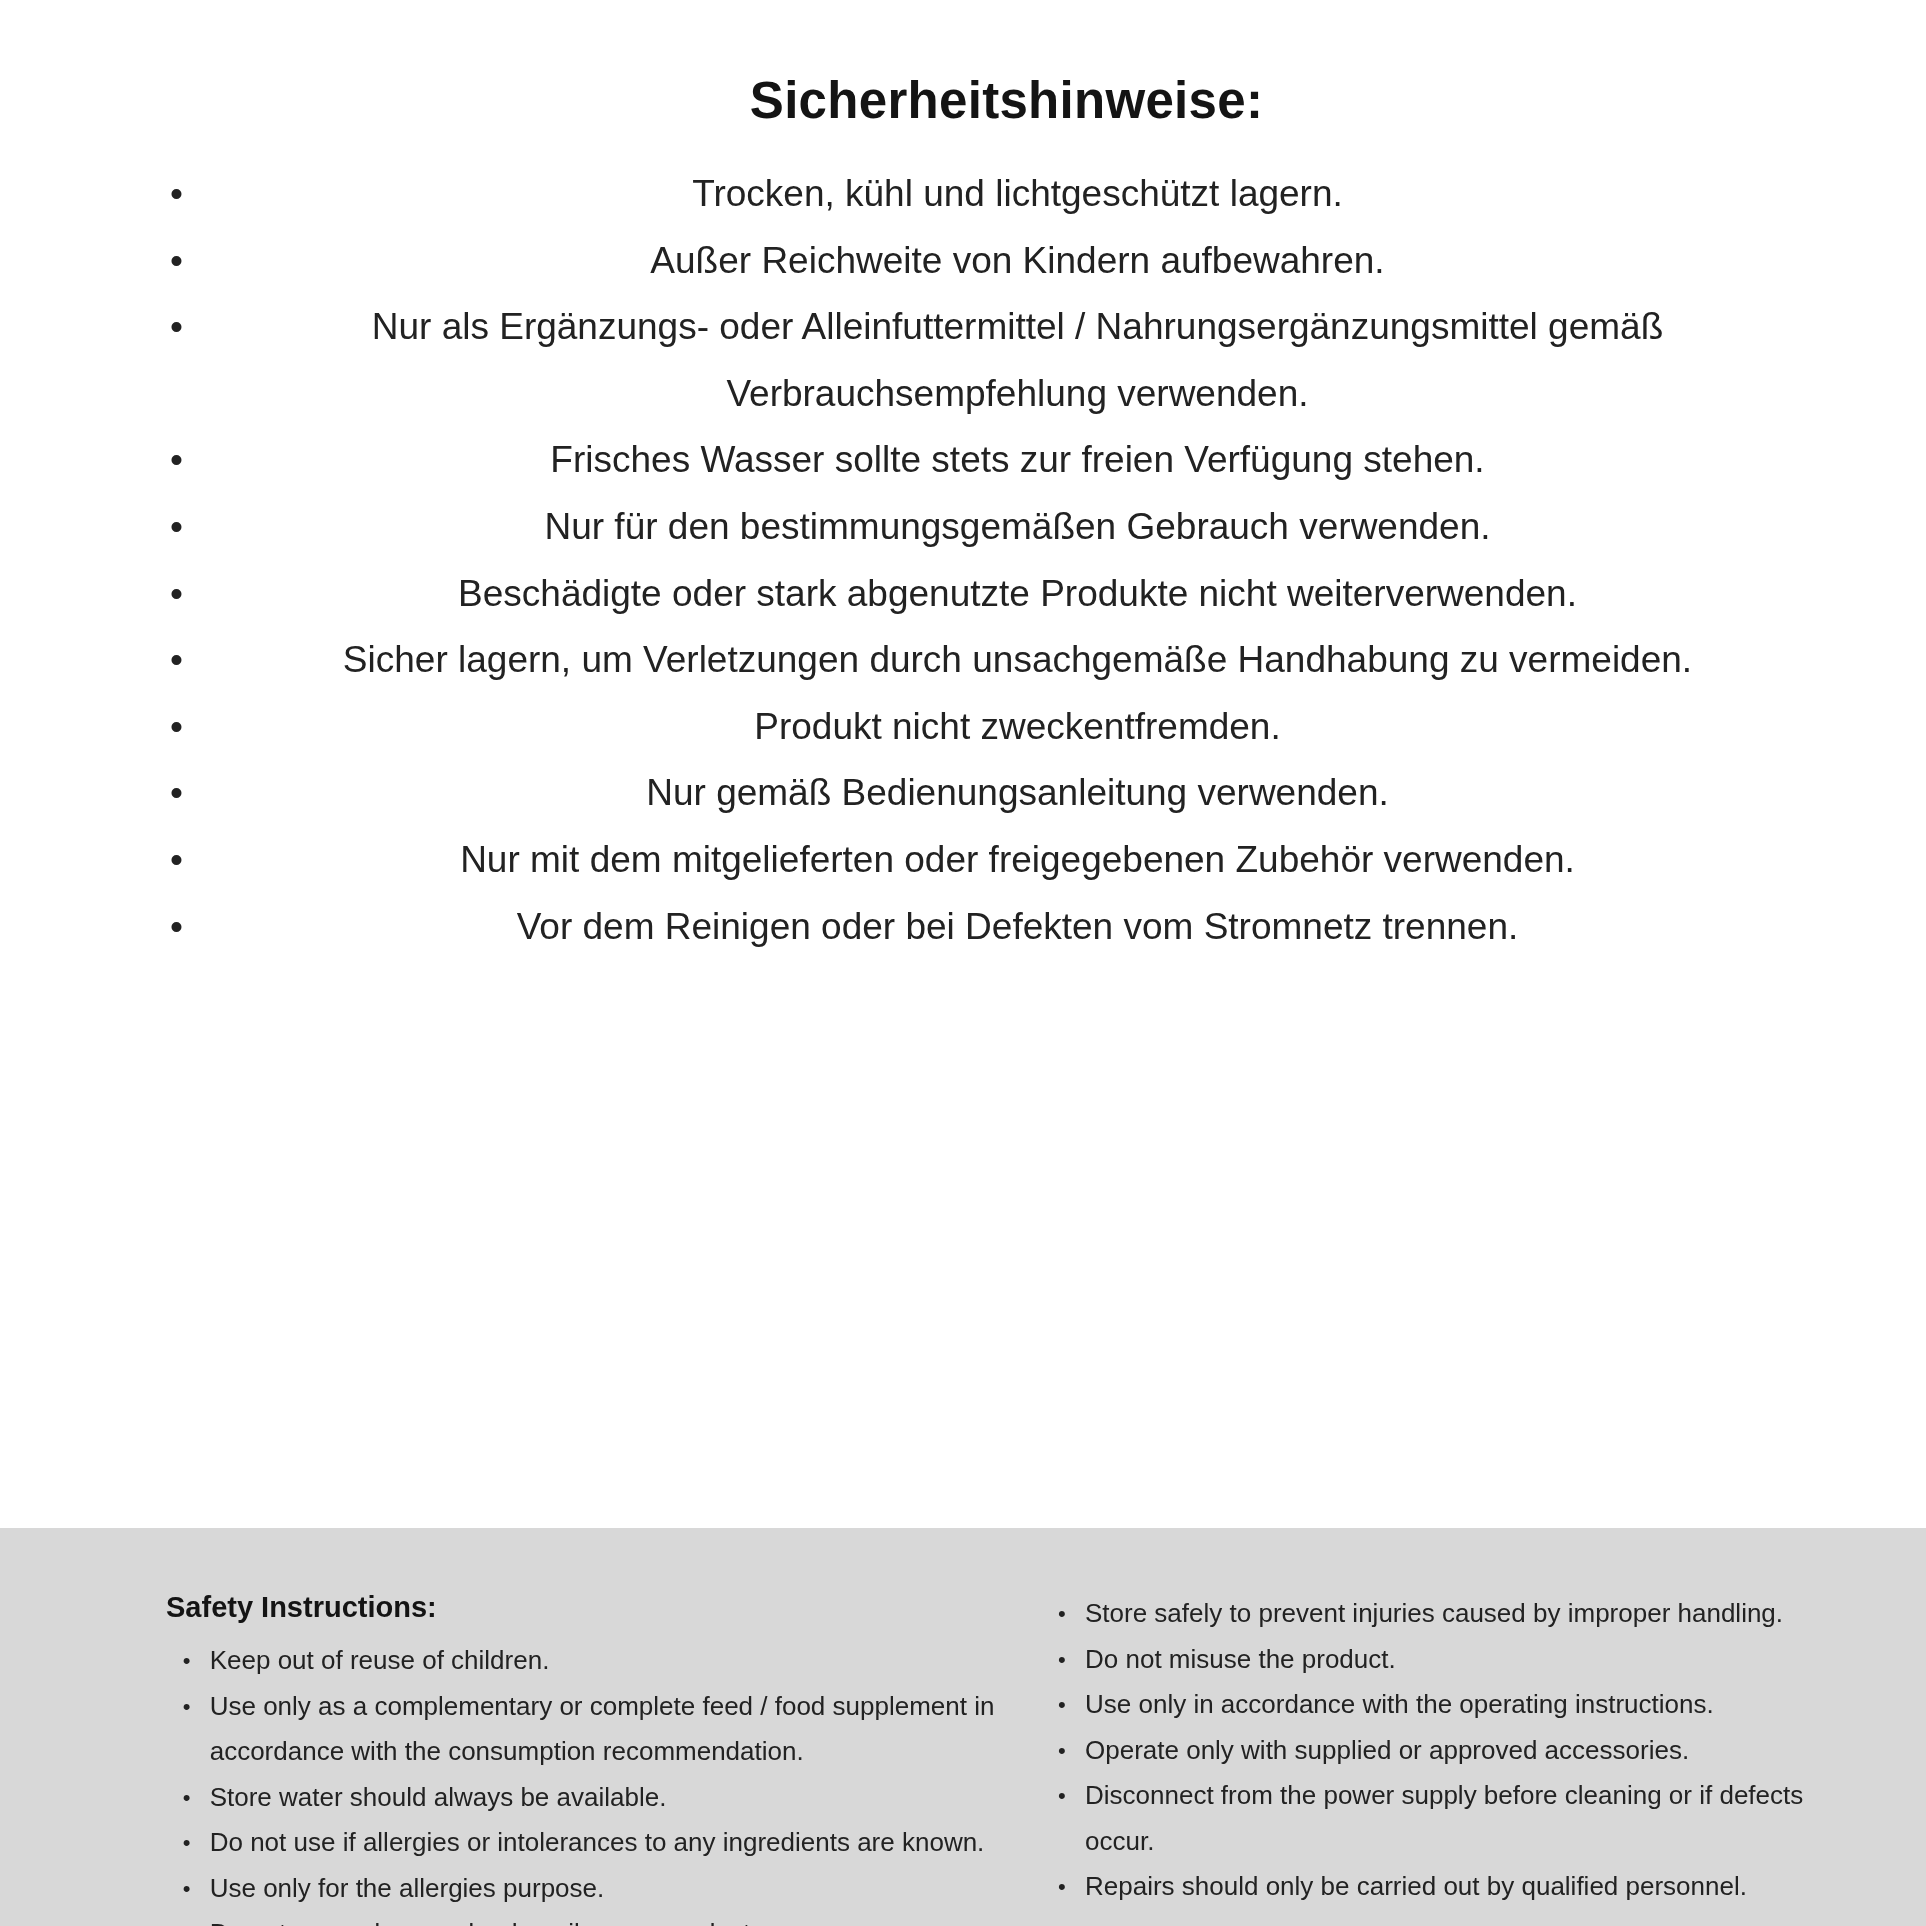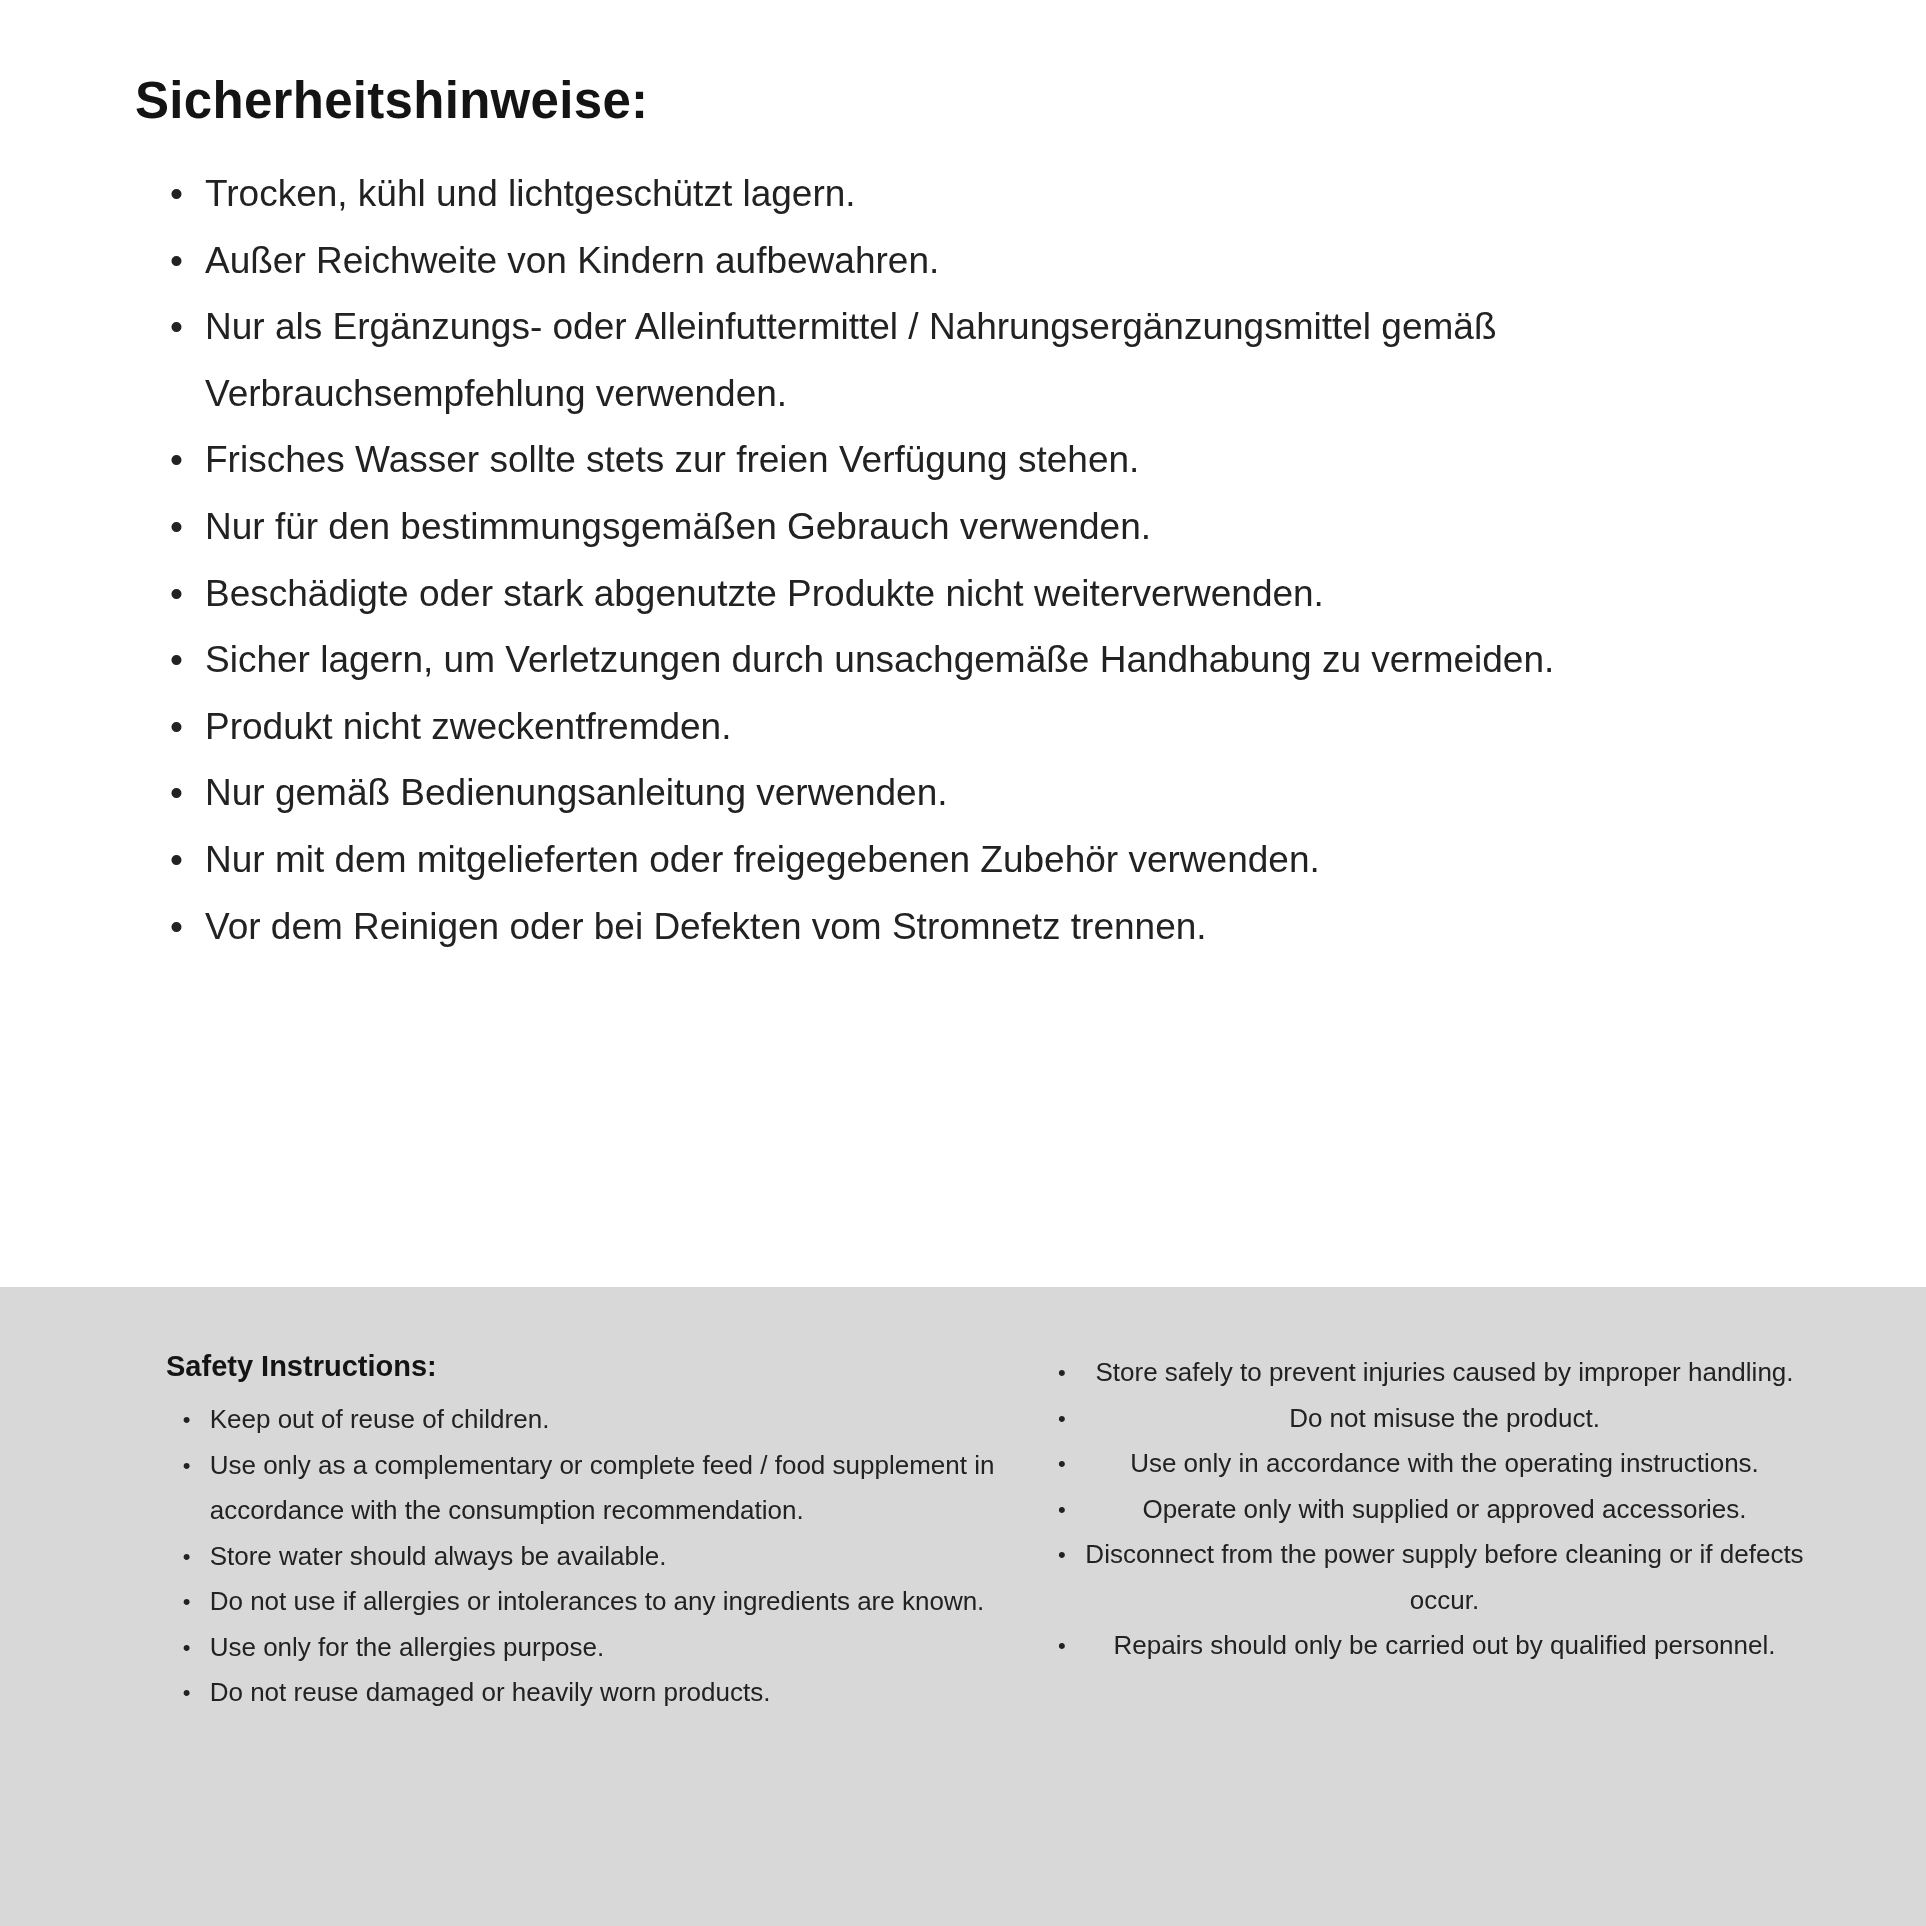--- a/index.html
+++ b/index.html
@@ -14,21 +14,22 @@
     color: #1f1f1f;
     overflow: hidden;
     box-sizing: border-box;
   }
   *, *::before, *::after { box-sizing: inherit; }
 
   
   .german-section {
     background: #ffffff;
     padding: 71px 48px 0 135px;
-    height: 1287px;
+    height: 1528px;
+    text-align: center;
   }
   .german-heading {
     font-size: 51px;
     font-weight: 700;
     color: #141414;
     margin: 0 0 31px 0;
     letter-spacing: 0.3px;
   }
   .de-list {
     list-style: none;
@@ -56,21 +57,21 @@
     height: 639px;
     padding: 63px 122px 39px 128px;
   }
   .en-columns {
     display: flex;
     align-items: flex-start;
     gap: 51px;
     margin-left: 38px;
   }
   .en-col-left { width: 841px; flex: 0 0 auto; }
-  .en-col-right { flex: 1 1 auto; text-align: center; }
+  .en-col-right { flex: 1 1 auto; }
   .english-heading {
     font-size: 29px;
     font-weight: 700;
     color: #141414;
     margin: 0 0 14px 0;
   }
   .en-list {
     list-style: none;
     margin: 0;
     padding: 0 0 0 16.7px;

